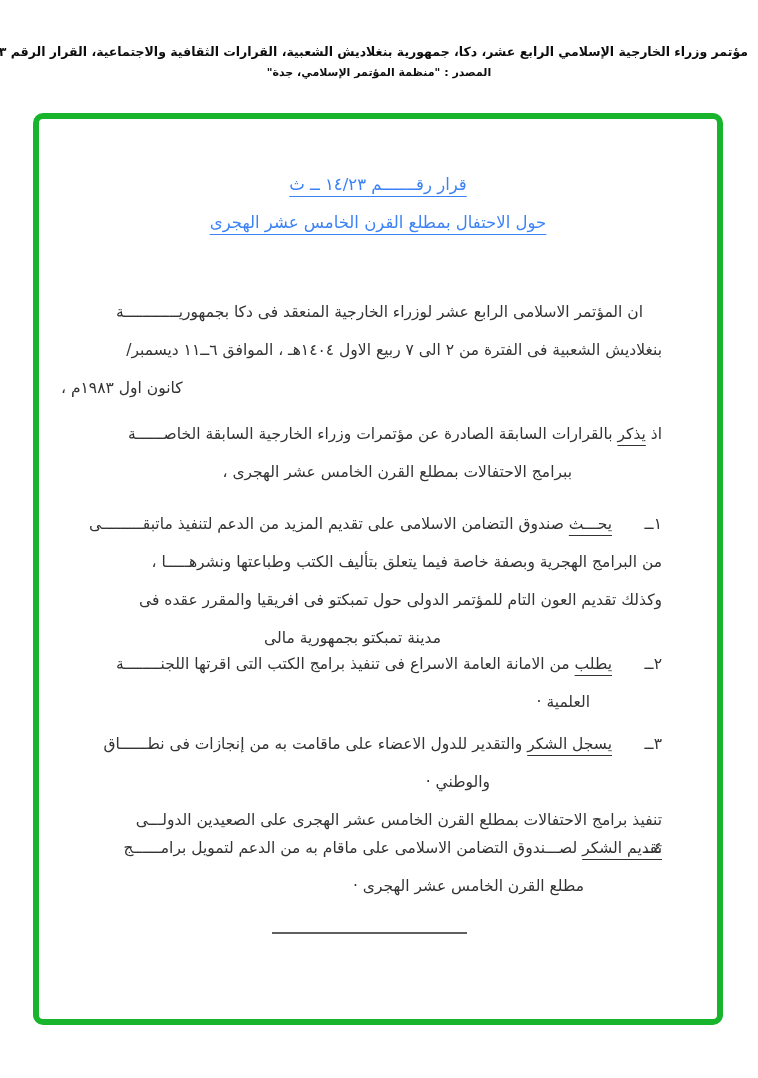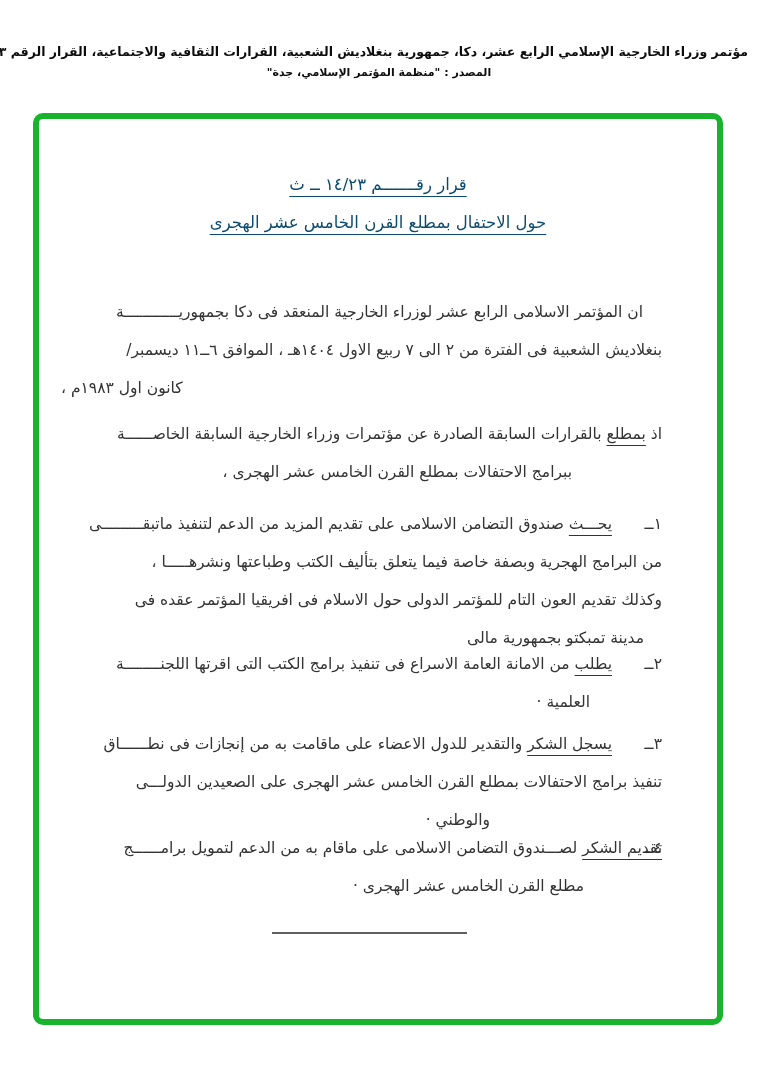--- a/index.html
+++ b/index.html
@@ -19,21 +19,21 @@
     position:absolute;left:33px;top:113px;width:690px;height:912px;
     border:6px solid #18b42c;border-radius:10px;box-sizing:border-box;
   }
   
   .content{
     position:absolute;left:0;top:0;right:0;bottom:0;
     direction:rtl;font-size:15.5px;color:#333333;
   }
   .title-block{
     position:absolute;top:47px;left:0;right:0;
-    text-align:center;line-height:38px;font-size:16.5px;color:#0c4a6e;
+    text-align:center;line-height:38px;font-size:16.5px;color:#3b82f6;
   }
   .u{
     text-decoration:underline;
     text-underline-offset:6px;
     text-decoration-thickness:1.4px;
   }
   .block{
     position:absolute;right:55px;left:22px;line-height:38px;
   }
   .line{white-space:nowrap;text-align:right;}
@@ -60,40 +60,40 @@
       <div><span class="u">حول الاحتفال بمطلع القرن الخامس عشر الهجرى</span></div>
     </div>
 
     <div id="blocks-host">
         <div class="block" style="top: 174px;">
           <div class="line" style="margin-right: 19px;"><span>ان المؤتمر الاسلامى الرابع عشر لوزراء الخارجية المنعقد فى دكا بجمهوريــــــــــــة</span></div>
           <div class="line"><span>بنغلاديش الشعبية فى الفترة من ٢ الى ٧ ربيع الاول ١٤٠٤هـ ، الموافق ٦ــ١١ ديسمبر/</span></div>
           <div class="line align-left"><span>كانون اول ١٩٨٣م ،</span></div>
         </div>
         <div class="block" style="top: 296px;">
-          <div class="line"><span>اذ </span><span class="u">بمطلع</span><span> بالقرارات السابقة الصادرة عن مؤتمرات وزراء الخارجية السابقة الخاصــــــة</span></div>
+          <div class="line"><span>اذ </span><span class="u">يذكر</span><span> بالقرارات السابقة الصادرة عن مؤتمرات وزراء الخارجية السابقة الخاصــــــة</span></div>
           <div class="line" style="margin-right: 90px;"><span>ببرامج الاحتفالات بمطلع القرن الخامس عشر الهجرى ،</span></div>
         </div>
         <div class="block" style="top: 386px;">
           <span class="item-num">١ــ</span>
           <div class="line" style="margin-right: 50px;"><span class="u">يحـــث</span><span> صندوق التضامن الاسلامى على تقديم المزيد من الدعم لتنفيذ ماتبقـــــــــى</span></div>
           <div class="line"><span>من البرامج الهجرية وبصفة خاصة فيما يتعلق بتأليف الكتب وطباعتها ونشرهـــــا ،</span></div>
-          <div class="line"><span>وكذلك تقديم العون التام للمؤتمر الدولى حول الاسلام فى افريقيا المؤتمر عقده فى</span></div>
-          <div class="line" style="margin-right: 18px;"><span>مدينة تمبكتو بجمهورية مالى</span></div>
+          <div class="line"><span>وكذلك تقديم العون التام للمؤتمر الدولى حول تمبكتو فى افريقيا والمقرر عقده فى</span></div>
+          <div class="line" style="margin-right: 18px; text-align: center;"><span>مدينة تمبكتو بجمهورية مالى</span></div>
         </div>
         <div class="block" style="top: 526px;">
           <span class="item-num">٢ــ</span>
           <div class="line" style="margin-right: 50px;"><span class="u">يطلب</span><span> من الامانة العامة الاسراع فى تنفيذ برامج الكتب التى اقرتها اللجنــــــــة</span></div>
           <div class="line" style="margin-right: 72px;"><span>العلمية ·</span></div>
         </div>
         <div class="block" style="top: 606px;">
           <span class="item-num">٣ــ</span>
           <div class="line" style="margin-right: 50px;"><span class="u">يسجل الشكر</span><span> والتقدير للدول الاعضاء على ماقامت به من إنجازات فى نطــــــاق</span></div>
+          <div class="line" style="margin-right: 172px;"><span>والوطني ·</span></div>
           <div class="line"><span>تنفيذ برامج الاحتفالات بمطلع القرن الخامس عشر الهجرى على الصعيدين الدولـــى</span></div>
-          <div class="line" style="margin-right: 172px;"><span>والوطني ·</span></div>
         </div>
         <div class="block" style="top: 710px;">
           <span class="item-num">٤ــ</span>
           <div class="line" style=""><span class="u">تقديم الشكر</span><span> لصـــندوق التضامن الاسلامى على ماقام به من الدعم لتمويل برامــــــج</span></div>
           <div class="line" style="margin-right: 78px;"><span>مطلع القرن الخامس عشر الهجرى ·</span></div>
         </div>
       </div>
 
     <div class="divider" style="top:813px;right:250px;width:195px;"></div>
   </div>

